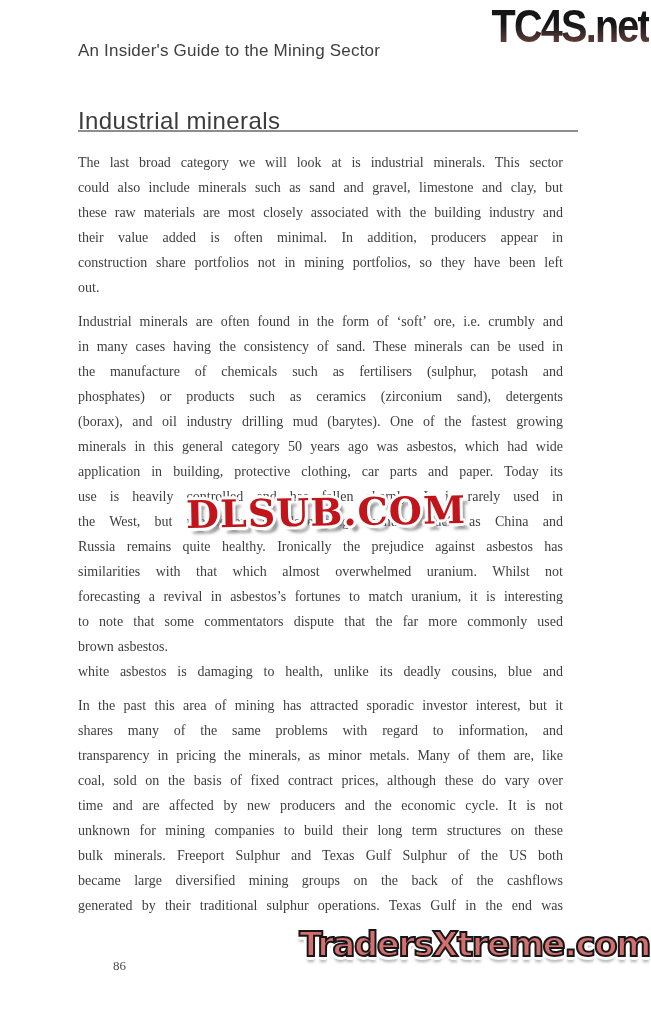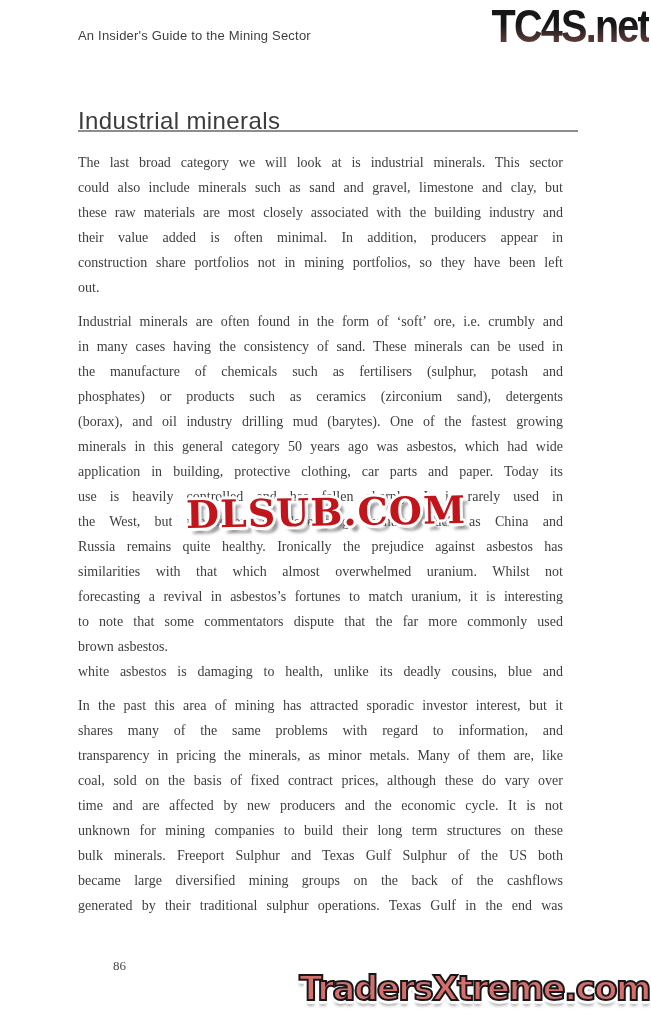--- a/index.html
+++ b/index.html
@@ -6,23 +6,23 @@
   .page{
     position:relative;
     width:651px;height:1024px;
     background:#ffffff;
     overflow:hidden;
     font-family:"Liberation Serif", serif;
   }
 
   
   .running-head{
-    position:absolute;left:78px;top:28px;
+    position:absolute;left:78px;top:41px;
     font-family:"Liberation Sans", sans-serif;
-    font-size:13px;color:#3f3f3f;letter-spacing:.2px;
+    font-size:17px;color:#3f3f3f;letter-spacing:.2px;
   }
 
   
   .chapter-title{
     position:absolute;left:78px;top:107px;
     font-family:"Liberation Sans", sans-serif;
     font-size:24px;font-weight:400;color:#3c3c3c;letter-spacing:.4px;
   }
   .title-rule{
     position:absolute;left:78px;top:130px;
@@ -76,21 +76,21 @@
     color:var(--wm_red,#c0151b);
     text-shadow:
       -3px 0 0 #fff, 3px 0 0 #fff, 0 -3px 0 #fff, 0 3px 0 #fff,
       -2px -2px 0 #fff, 2px -2px 0 #fff, -2px 2px 0 #fff, 2px 2px 0 #fff,
       5px 6px 3px rgba(125,125,125,.8);
     white-space:nowrap;
   }
 
   
   .wm-bottom{
-    position:absolute;right:1px;top:968px;
+    position:absolute;right:1px;top:924px;
     font-family:"DejaVu Sans", sans-serif;
     font-size:34px;font-weight:bold;letter-spacing:-1.5px;
     color:var(--wm_salmon,#d3706d);
     -webkit-text-stroke:2px #17171a;
     text-shadow:
       -4px 0 1px #fff, 4px 0 1px #fff, 0 -4px 1px #fff, 0 4px 1px #fff,
       -3px -3px 1px #fff, 3px -3px 1px #fff, -3px 3px 1px #fff, 3px 3px 1px #fff,
       0 6px 3px rgba(140,140,140,.7);
     white-space:nowrap;
   }

